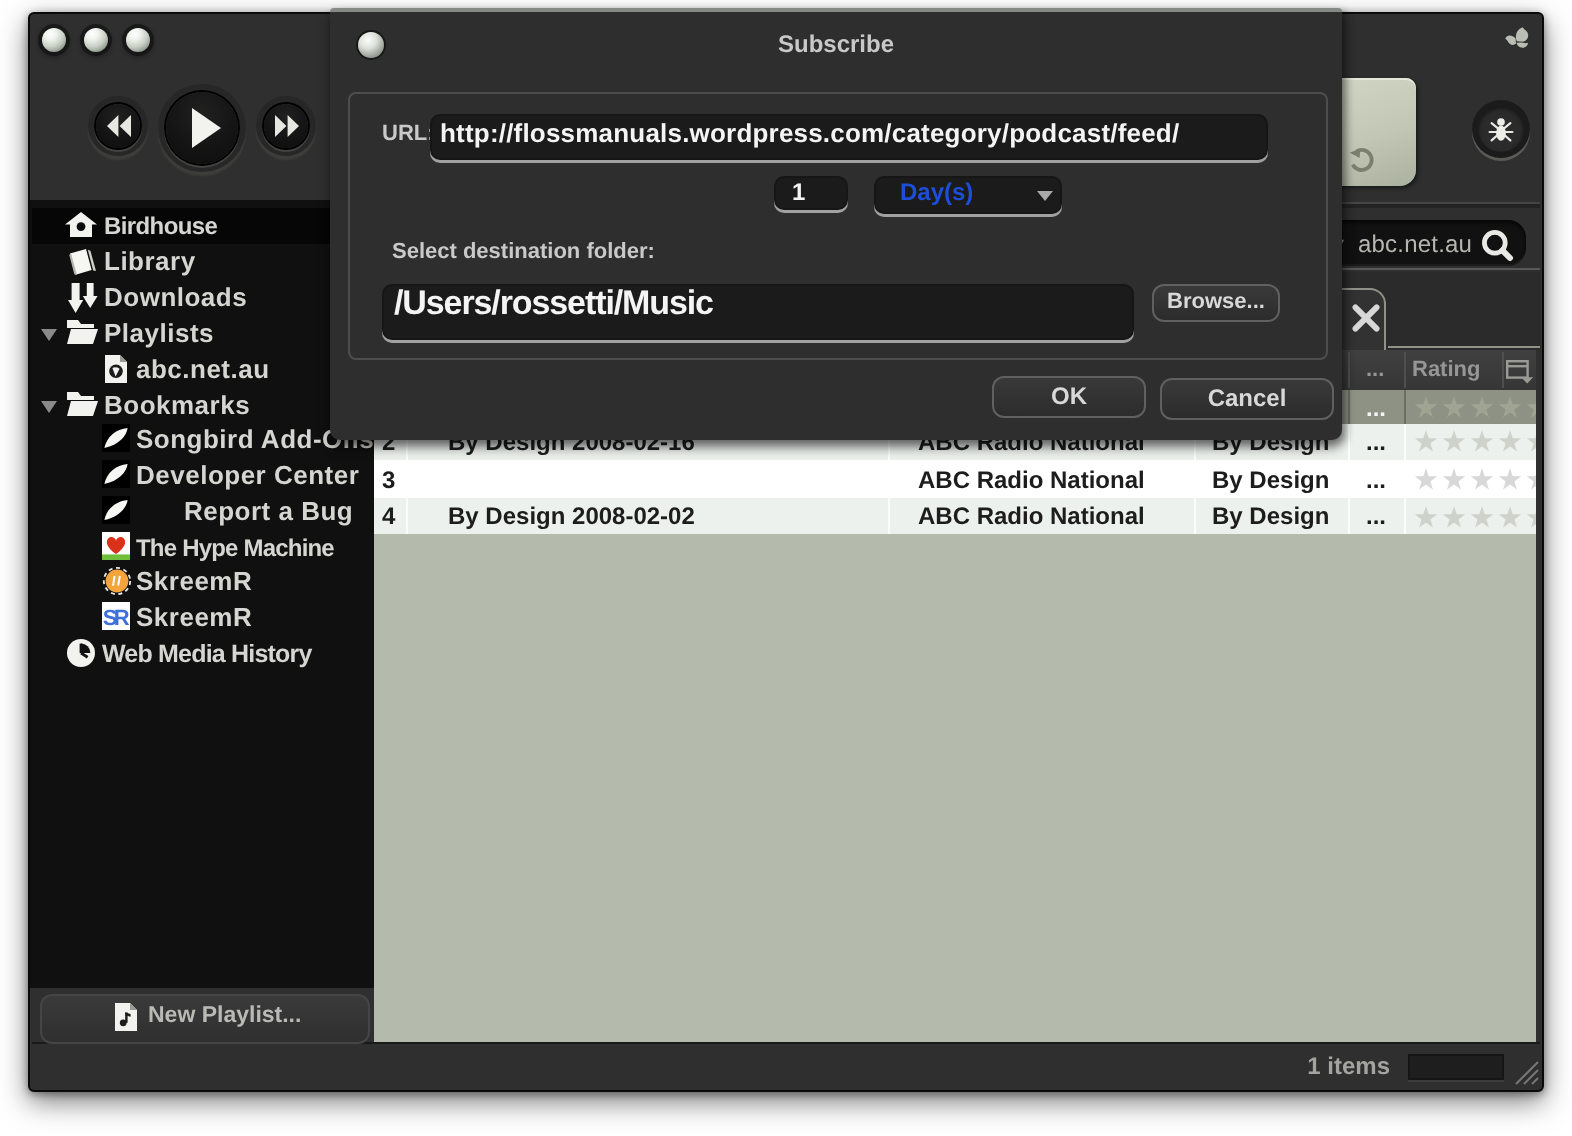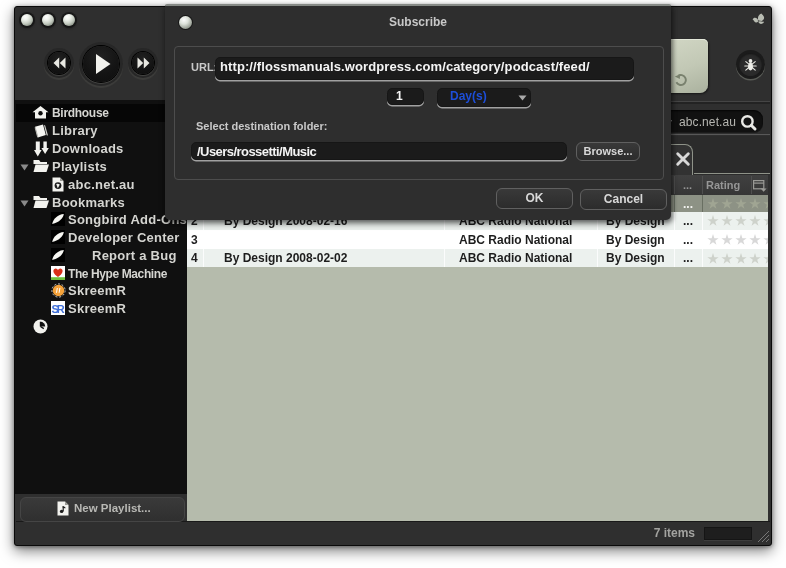--- a/index.html
+++ b/index.html
@@ -183,21 +183,21 @@
   <div class="rowtxt" style="left:683px;top:231px;">...</div>
   <div class="rowtxt" style="left:191px;top:249px;">4</div>
   <div class="rowtxt" style="left:224px;top:249px;">By Design 2008-02-02</div>
   <div class="rowtxt" style="left:459px;top:249px;">ABC Radio National</div>
   <div class="rowtxt" style="left:606px;top:249px;">By Design</div>
   <div class="rowtxt" style="left:683px;top:249px;">...</div>
 
   <div class="abs" style="left:20px;top:497px;width:163px;height:23px;background:linear-gradient(#3a3a3a,#2f2f2f);
        border:1px solid #454545;border-radius:6px;"></div>
   <div class="abs" style="left:74px;top:497px;height:23px;line-height:23px;color:#b9b9b5;font-size:11.5px;font-weight:bold;">New Playlist...</div>
-  <div class="abs" style="left:625px;top:524px;width:70px;height:18px;line-height:18px;color:#a3a3a0;font-size:12px;font-weight:bold;text-align:right;">7 items</div>
+  <div class="abs" style="left:625px;top:524px;width:70px;height:18px;line-height:18px;color:#a3a3a0;font-size:12px;font-weight:bold;text-align:right;">1 items</div>
   <div class="abs" style="left:704px;top:527px;width:46px;height:11px;background:#1e1e1e;border:1px solid #151515;
        box-shadow:0 1px 0 rgba(255,255,255,.07);"></div>
   <svg class="abs" style="left:754px;top:527px;" width="16" height="16" viewBox="0 0 16 16">
     <g stroke="#777" stroke-width="1">
       <line x1="4" y1="15" x2="15" y2="4"></line>
       <line x1="8" y1="15" x2="15" y2="8"></line>
       <line x1="12" y1="15" x2="15" y2="12"></line>
     </g>
   </svg>
 
@@ -208,20 +208,21 @@
   <div class="srow" style="left:52px;top:140px;">Downloads</div>
   <div class="srow" style="left:52px;top:158px;">Playlists</div>
   <div class="srow" style="left:68px;top:176px;">abc.net.au</div>
   <div class="srow" style="left:52px;top:194px;">Bookmarks</div>
   <div class="srow" style="left:68px;top:211px;">Songbird Add-Ons</div>
   <div class="srow" style="left:68px;top:229px;text-align:right;">Developer Center</div>
   <div class="srow" style="left:68px;top:247px;margin-left:24px;">Report a Bug</div>
   <div class="srow" style="left:68px;top:265px;font-size:12px;letter-spacing:-0.4px;">The Hype Machine</div>
   <div class="srow" style="left:68px;top:282px;">SkreemR</div>
   <div class="srow" style="left:68px;top:300px;">SkreemR</div>
+  <div class="srow" style="left:51px;top:318px;font-size:12.5px;letter-spacing:-0.4px;">Web Media History</div>
 
   <svg class="abs" style="left:32px;top:106px;" width="17" height="13" viewBox="0 0 17 13">
     <path d="M8.5 0 L16.5 6.2 L14 6.2 L14 12.5 L3 12.5 L3 6.2 L0.5 6.2 Z" fill="#f2f2ee"></path>
     <circle cx="8.5" cy="7.3" r="2.2" fill="#0c0c0c"></circle>
   </svg>
 
   <svg class="abs" style="left:34px;top:124px;" width="15" height="14" viewBox="0 0 15 14">
     <path d="M1 2.8 L9 0.5 L11.8 11 L3.8 13.4 Z" fill="#f6f6f2"></path>
     <path d="M9.9 0.9 L11.2 1.4 L14 11.5 L12.6 11.2 Z" fill="#cfcfca"></path>
     <path d="M0.6 3.4 L1.6 3 L4.4 13.2 L3.2 13.3 Z" fill="#b5b5b0"></path>
@@ -316,17 +317,17 @@
 
   <div class="dtxt" style="left:191px;top:61px;">URL:</div>
   <div class="dinput" style="left:215px;top:57px;width:413px;height:17px;padding:0 0 4px 4px;font-size:13px;letter-spacing:0.1px;line-height:18px;">http://flossmanuals.wordpress.com/category/podcast/feed/</div>
   <div class="dinput" style="left:387px;top:88px;width:27px;height:15px;padding:0 0 0 8px;line-height:15px;">1</div>
   <div class="abs" style="left:437px;top:88px;width:92px;height:17px;background:#1b1b1b;border:1px solid #161616;border-radius:5px;box-shadow:0 1.5px 0 rgba(190,190,190,.8);"></div>
   <div class="abs" style="left:440px;top:88px;height:17px;line-height:17px;color:#1d4ed8;font-size:12px;font-weight:bold;padding-left:10px;">Day(s)</div>
   <svg class="abs" style="left:518px;top:95px;" width="9" height="6" viewBox="0 0 9 6">
     <path d="M0.5 0.5 L8.5 0.5 L4.5 5.5 Z" fill="#a9a9a9"></path>
   </svg>
   <div class="dtxt" style="left:184px;top:120px;margin-left:12px;">Select destination folder:</div>
-  <div class="dinput" style="left:191px;top:142px;width:369px;height:16px;padding:0 0 0 5px;line-height:17px;font-size:13px;letter-spacing:-0.55px;">/Users/rossetti/Music</div>
+  <div class="dinput" style="left:191px;top:142px;width:369px;height:16px;padding:0 0 10px 5px;line-height:17px;font-size:17px;letter-spacing:-0.55px;">/Users/rossetti/Music</div>
   <div class="dbtn" style="left:576px;top:142px;width:62px;height:17px;line-height:17px;font-size:11px;">Browse...</div>
   <div class="dbtn" style="left:496px;top:188px;width:75px;height:19px;line-height:19px;">OK</div>
   <div class="dbtn" style="left:580px;top:189px;width:85px;height:19px;line-height:19px;">Cancel</div>
 </div>
 
 </body></html>

